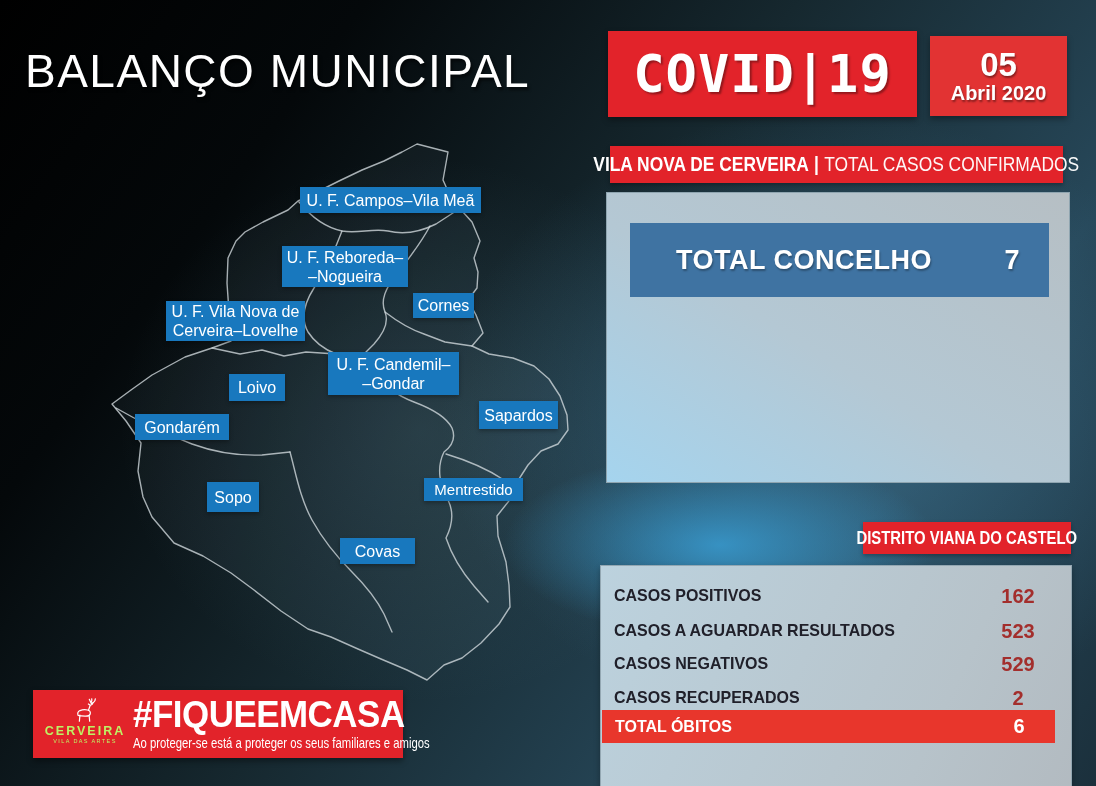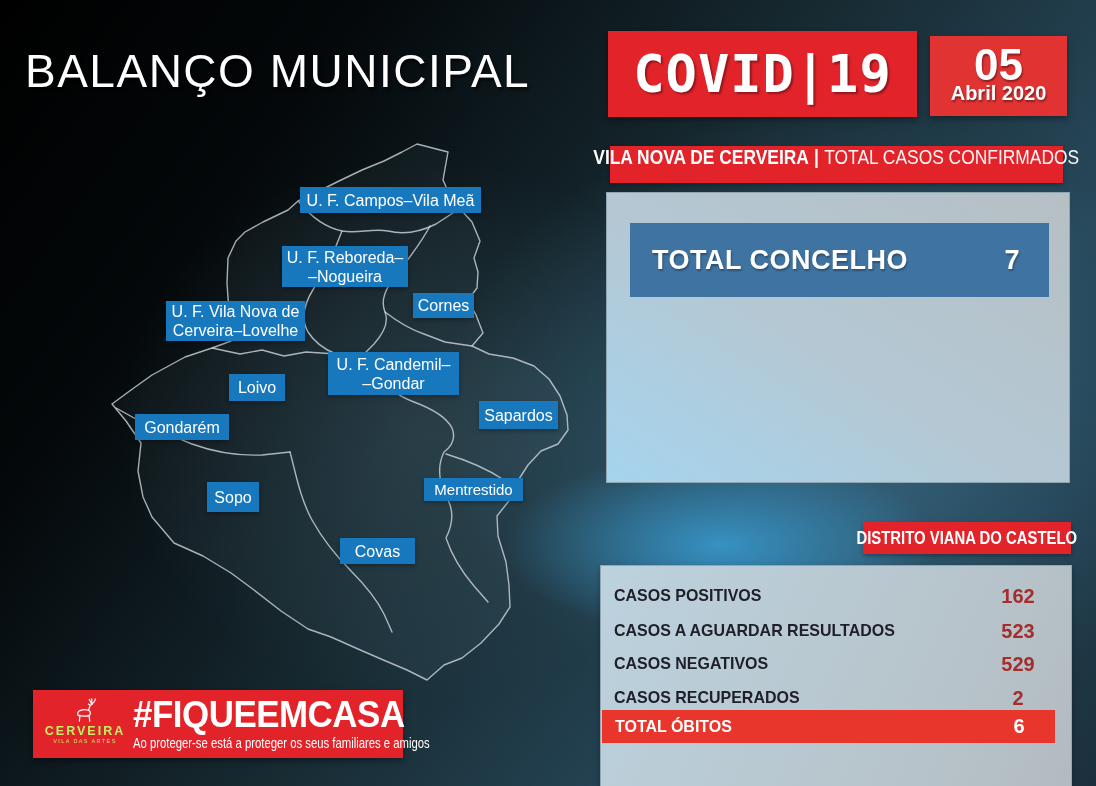--- a/index.html
+++ b/index.html
@@ -16,36 +16,36 @@
   
   #page-title{left:25px;top:44px;font-size:46px;letter-spacing:1.5px;color:#fff;
     text-shadow:2px 3px 3px rgba(0,0,0,.55);white-space:nowrap;}
   #covid-badge{left:608px;top:31px;width:309px;height:86px;background:#e2232a;
     display:flex;align-items:center;justify-content:center;box-shadow:0 3px 6px rgba(0,0,0,.35);}
   #covid-badge span{font-family:"DejaVu Sans Mono",monospace;font-weight:bold;font-size:52px;
     color:#fff;letter-spacing:1px;text-shadow:2px 2px 2px rgba(0,0,0,.35);}
   #date-badge{left:930px;top:36px;width:137px;height:80px;background:#e23333;
     display:flex;flex-direction:column;align-items:center;justify-content:center;
     box-shadow:0 3px 6px rgba(0,0,0,.35);color:#fff;}
-  #date-day{font-size:44px;font-weight:bold;line-height:34px;text-shadow:1px 2px 2px rgba(0,0,0,.4);}
+  #date-day{font-size:33px;font-weight:bold;line-height:34px;text-shadow:1px 2px 2px rgba(0,0,0,.4);}
   #date-month{font-size:20px;font-weight:bold;line-height:22px;text-shadow:1px 2px 2px rgba(0,0,0,.4);}
   
   #concelho-header{left:610px;top:146px;width:453px;height:37px;background:#e2232a;
-    display:flex;justify-content:center;box-shadow:0 2px 4px rgba(0,0,0,.3);}
+    display:flex;align-items:center;justify-content:center;box-shadow:0 2px 4px rgba(0,0,0,.3);}
   #concelho-header .inner{white-space:nowrap;transform:scaleX(.87);font-size:20px;color:#fff;}
   #concelho-header .b{font-weight:bold;}
   #concelho-header .sep{font-weight:bold;padding:0 6px;}
   #concelho-header .r{font-weight:normal;opacity:.96;}
   #concelho-panel{left:606px;top:192px;width:464px;height:291px;
     background:linear-gradient(to bottom left,#b6bfc4 0%,#b4c8d4 55%,#a5d4ee 100%);
     border:1px solid #8fa5b0;box-sizing:border-box;}
   #concelho-bar{position:absolute;left:23px;top:30px;width:419px;height:74px;background:#3f73a2;
     display:flex;align-items:center;}
   #concelho-bar .lbl{padding-left:22px;font-size:27px;font-weight:bold;color:#fff;
-    letter-spacing:.5px;text-shadow:1px 2px 2px rgba(0,0,0,.3);white-space:nowrap;}
+    letter-spacing:.5px;text-shadow:1px 2px 2px rgba(0,0,0,.3);white-space:nowrap;margin-left:24px;}
   #concelho-bar .val{position:absolute;left:352px;width:60px;text-align:center;font-size:27px;
     font-weight:bold;color:#fff;text-shadow:1px 2px 2px rgba(0,0,0,.3);}
   #district-header{left:863px;top:522px;width:208px;height:32px;background:#e2232a;
     display:flex;align-items:center;justify-content:center;box-shadow:0 2px 4px rgba(0,0,0,.3);}
   #district-header span{white-space:nowrap;transform:scaleX(.85);font-size:17.5px;font-weight:bold;color:#fff;}
   #district-panel{left:600px;top:565px;width:472px;height:247px;
     background:linear-gradient(115deg,#bcd2de 0%,#b7c3ca 70%,#b2bac0 100%);
     border:1px solid #93a7b2;box-sizing:border-box;box-shadow:0 3px 6px rgba(0,0,0,.3);}
   .d-row{position:absolute;left:0;width:100%;height:26px;line-height:26px;}
   .d-row .lbl{position:absolute;left:13px;font-size:17px;font-weight:bold;color:#20202a;

